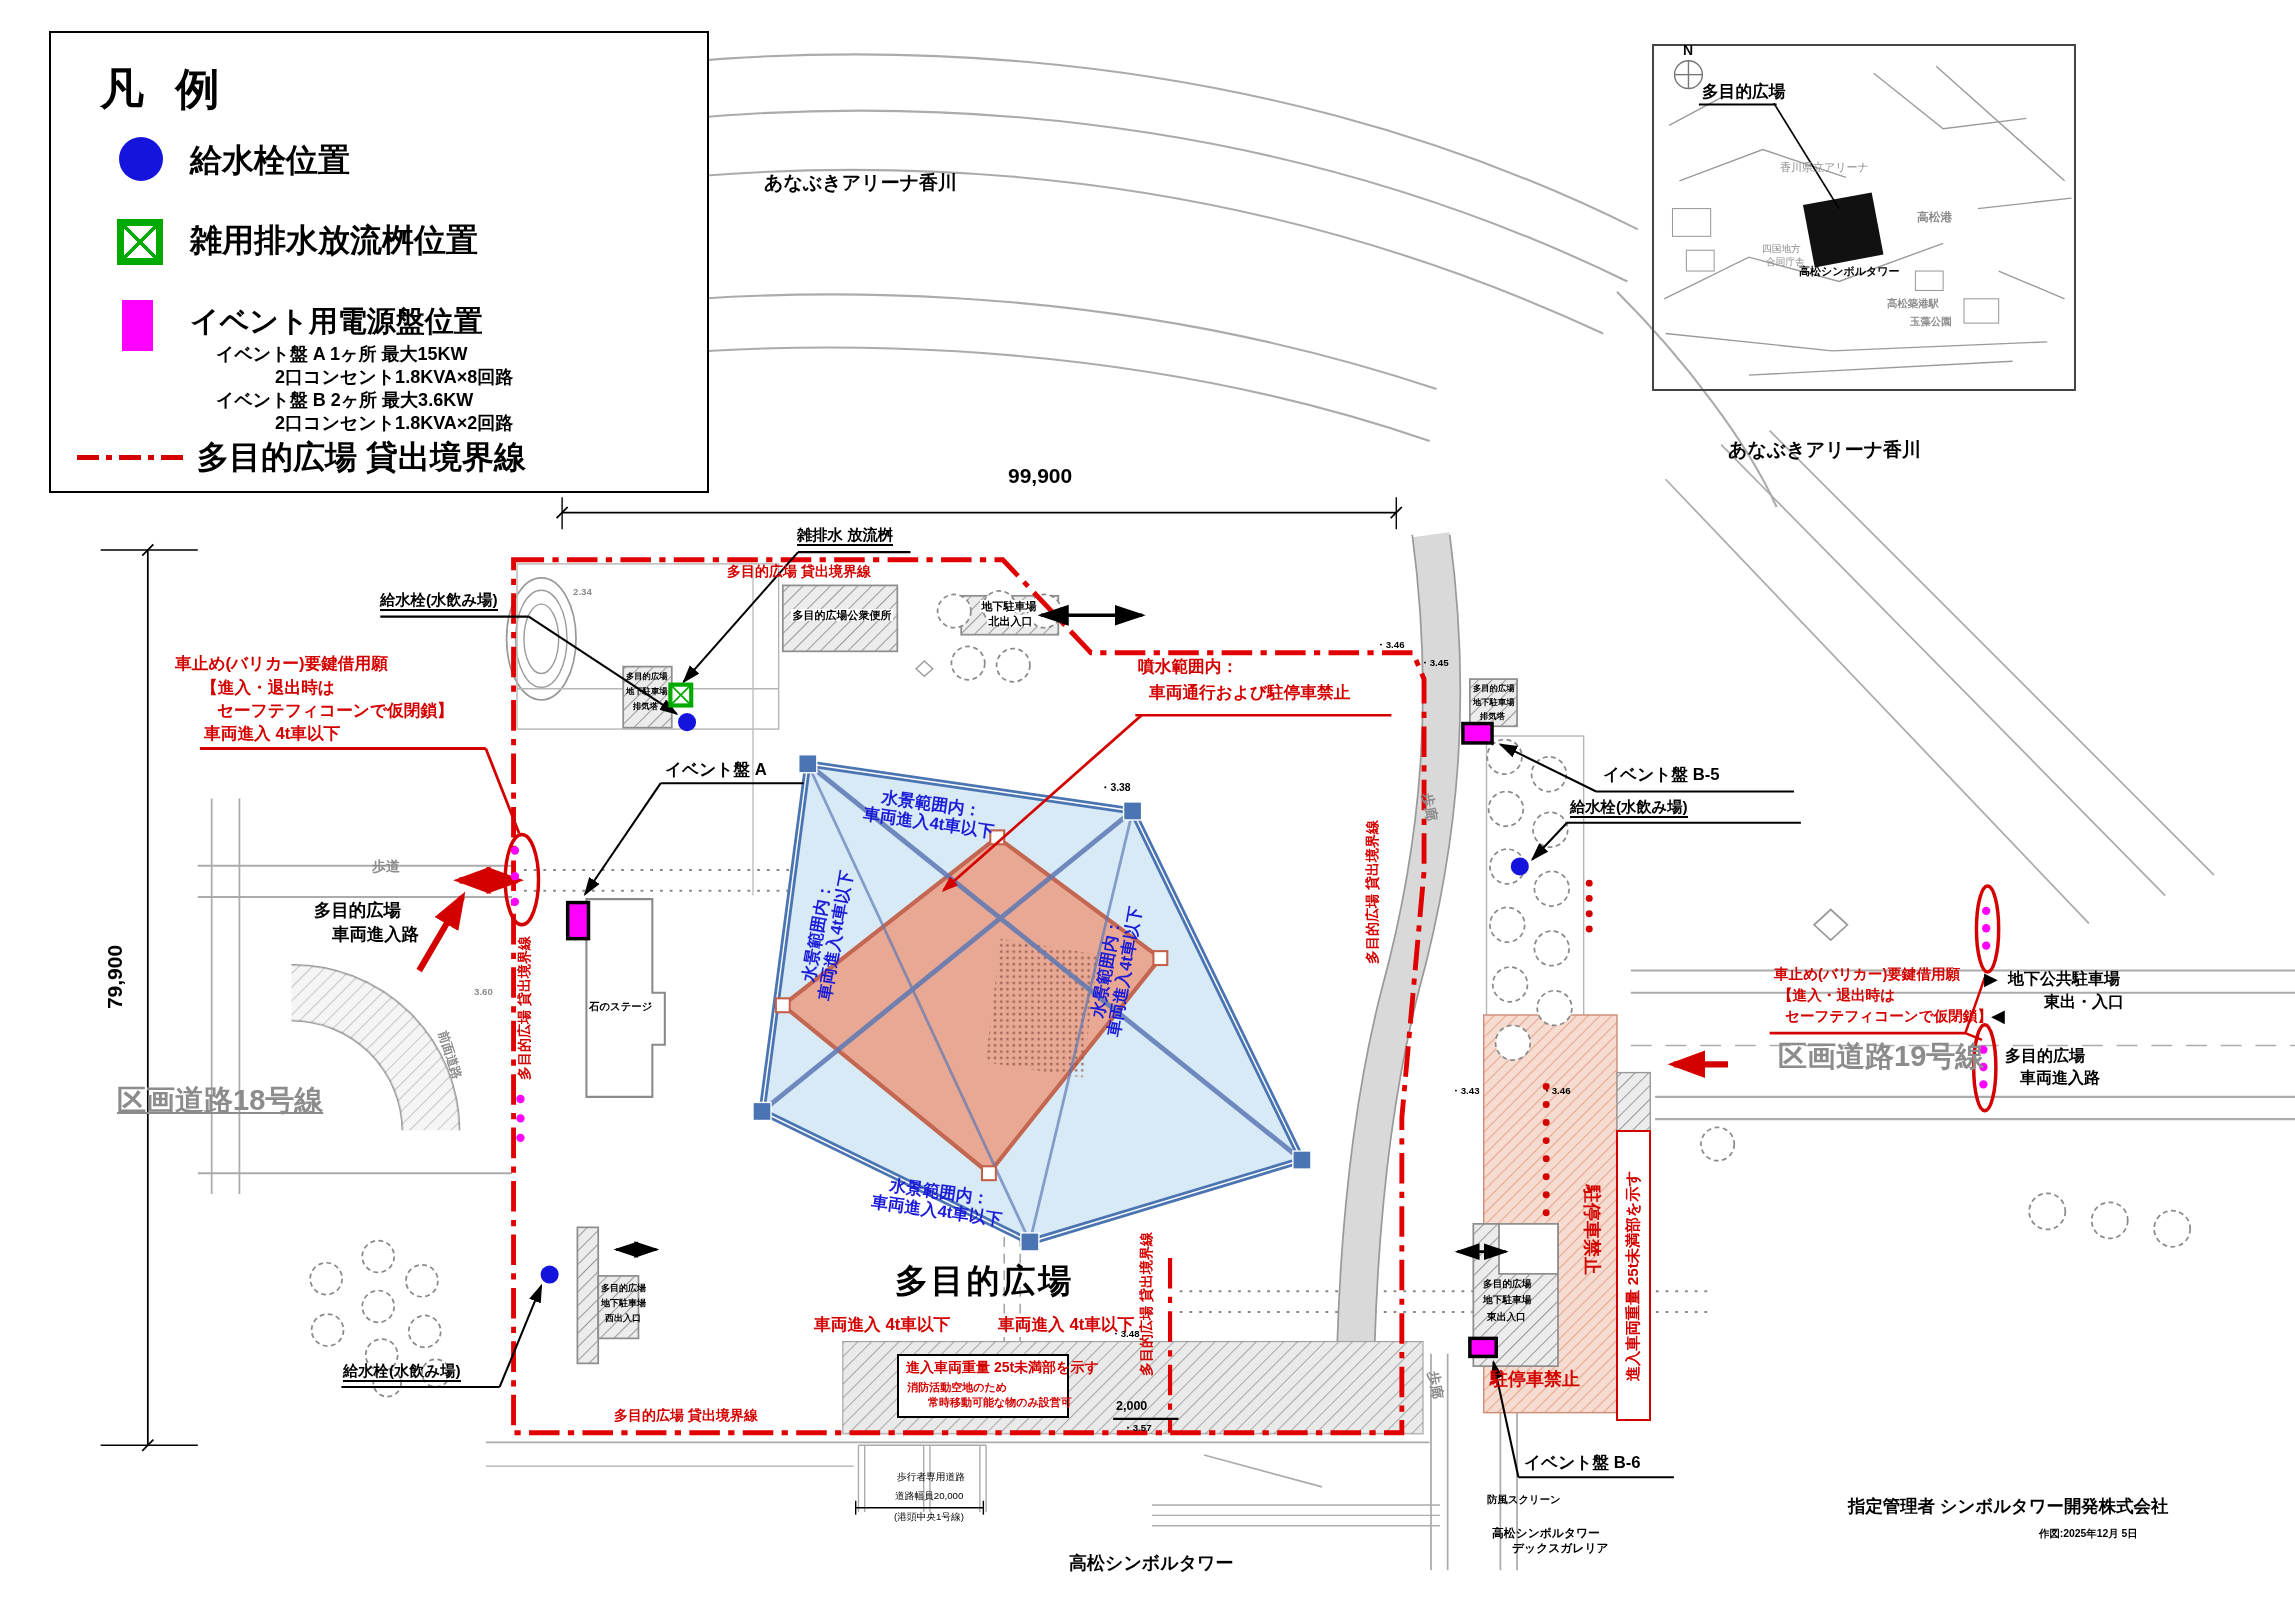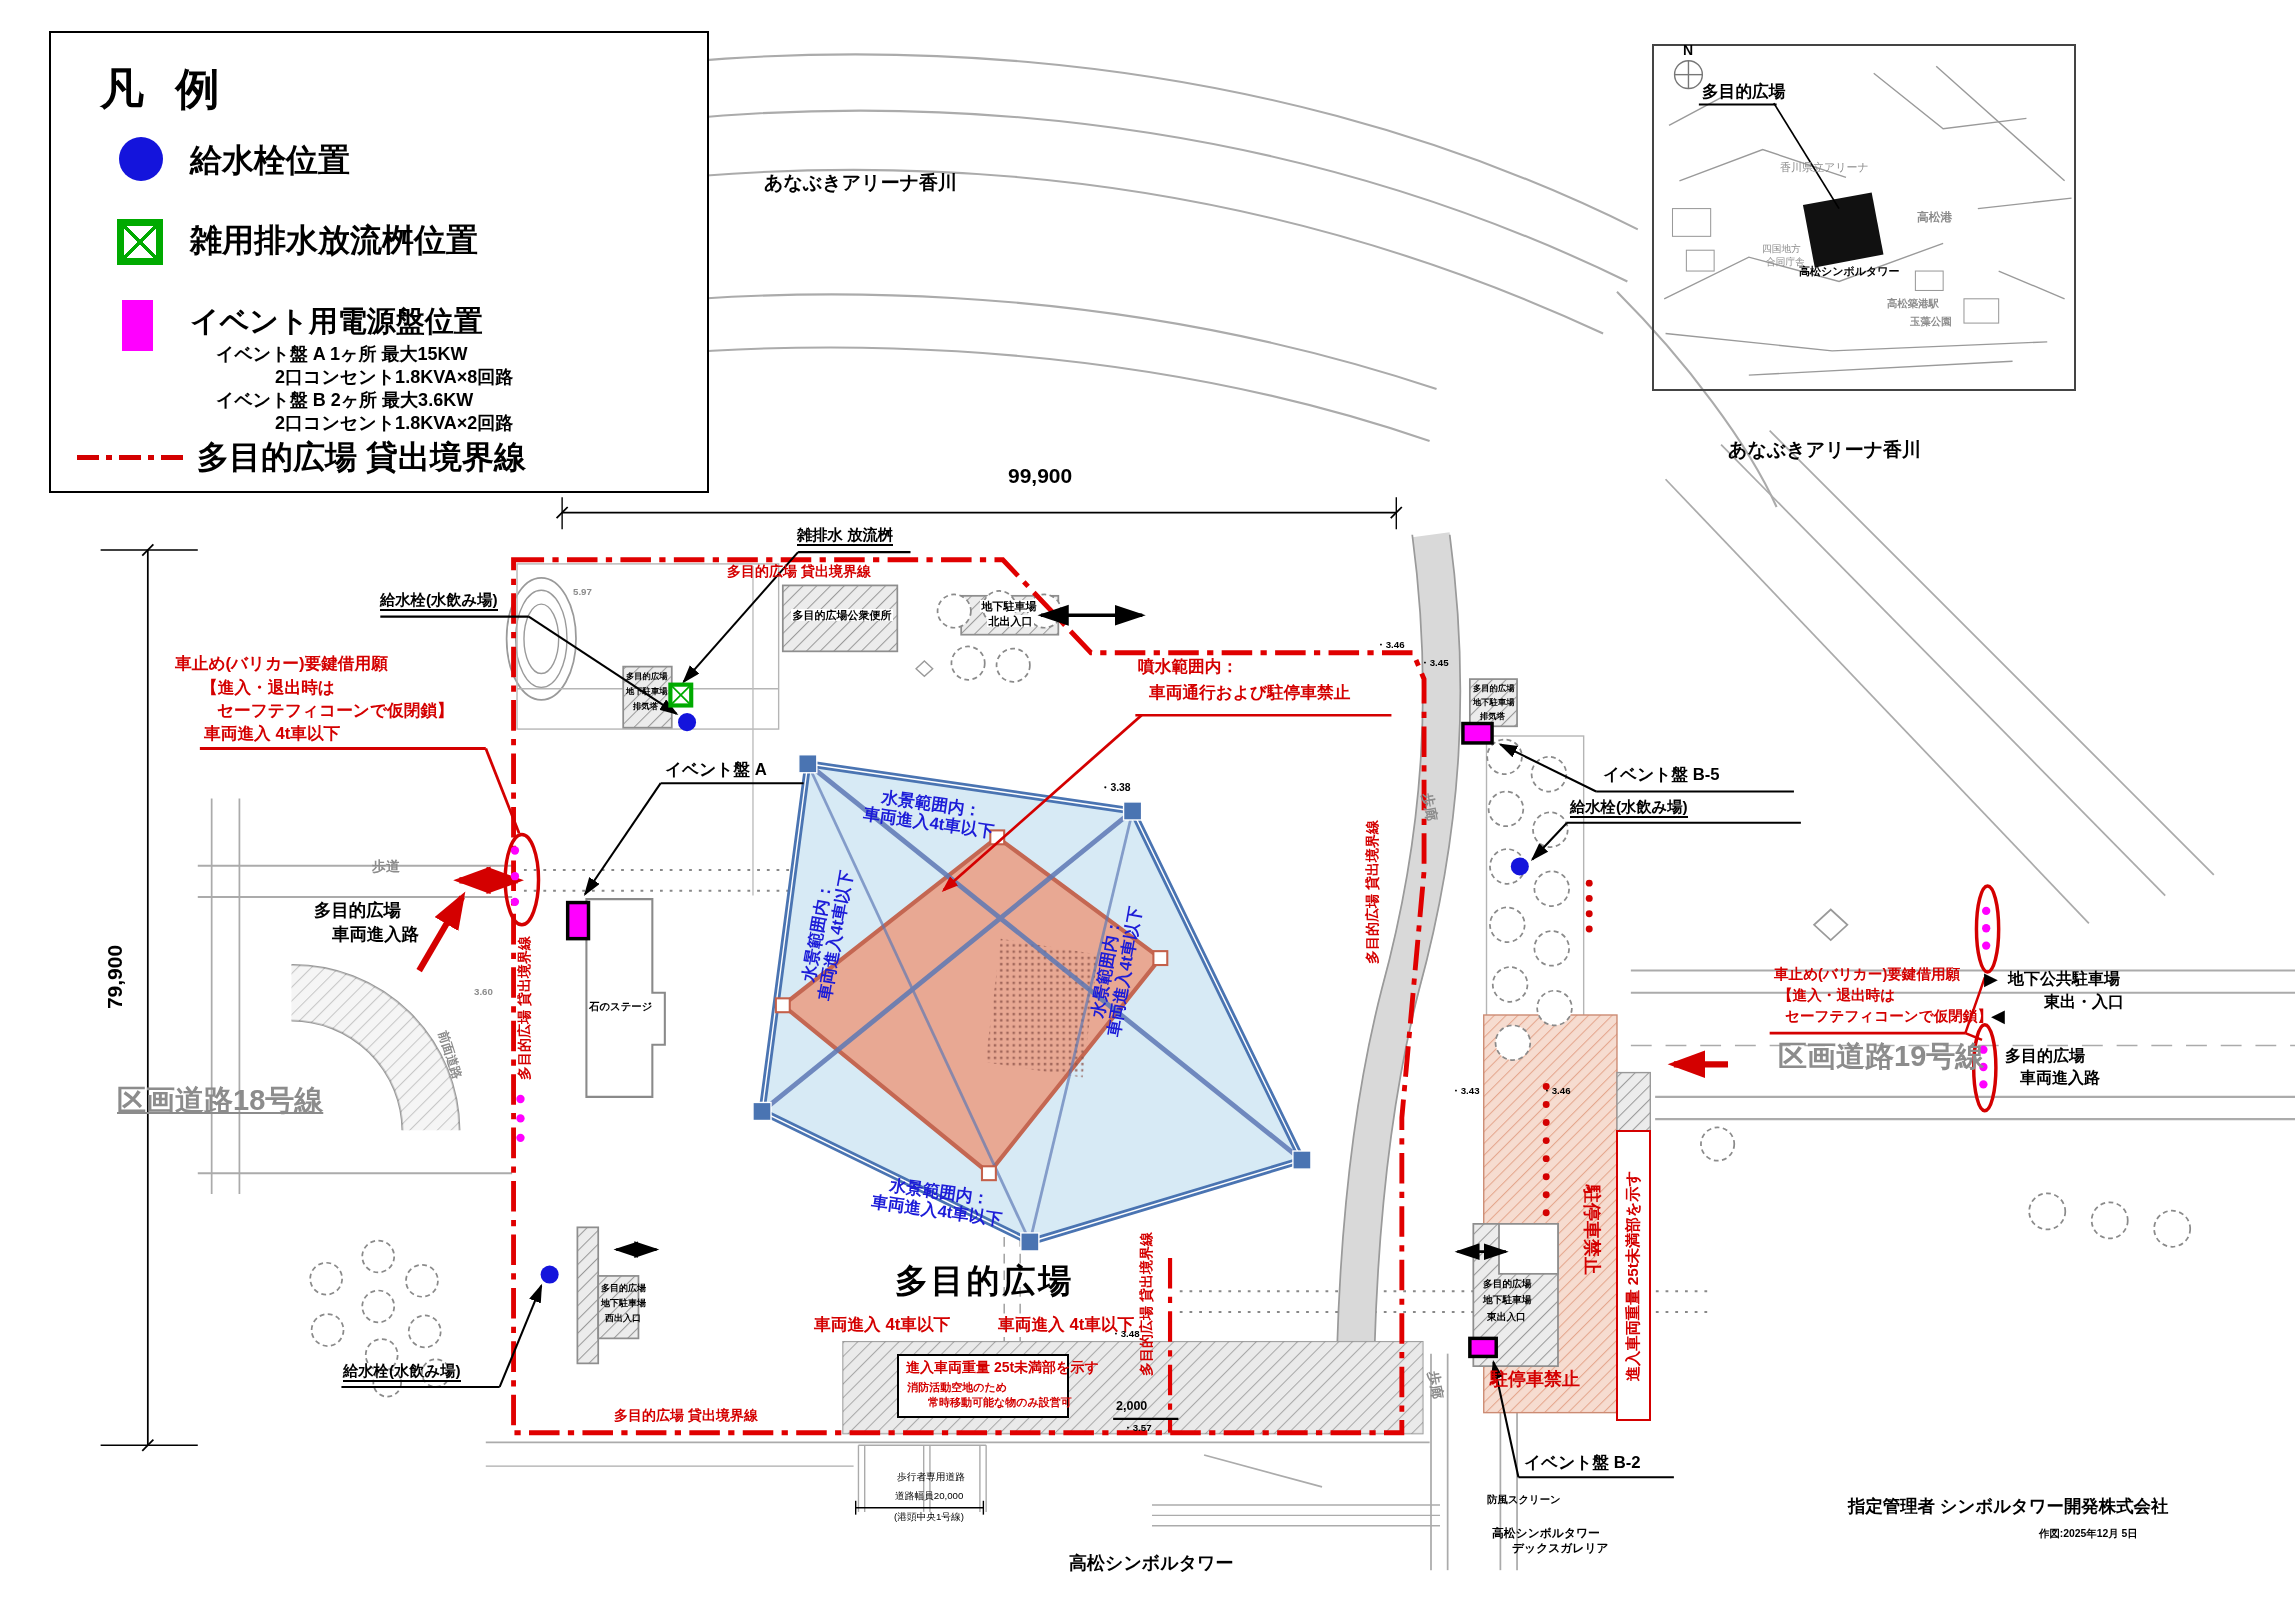--- a/index.html
+++ b/index.html
@@ -370,21 +370,21 @@
 
 <div class="abs t ul" style="left:797px;top:526px;font-size:15.3px;">雑排水 放流桝</div>
 <div class="abs t red" style="left:727px;top:564px;font-size:14px;">多目的広場 貸出境界線</div>
 
 <div class="abs t ul" style="left:380px;top:591px;font-size:15.3px;">給水栓(水飲み場)</div>
 <div class="abs t ul" style="left:1570px;top:798px;font-size:15.3px;">給水栓(水飲み場)</div>
 <div class="abs t ul" style="left:343px;top:1362px;font-size:15.3px;">給水栓(水飲み場)</div>
 
 <div class="abs t" style="left:665px;top:761px;font-size:16.7px;">イベント盤 A</div>
 <div class="abs t" style="left:1603px;top:766px;font-size:16.7px;">イベント盤 B-5</div>
-<div class="abs t" style="left:1524px;top:1454px;font-size:16.7px;">イベント盤 B-2</div>
+<div class="abs t" style="left:1524px;top:1454px;font-size:16.7px;">イベント盤 B-6</div>
 
 <div class="abs t red" style="left:175px;top:655px;font-size:16.7px;">車止め(バリカー)要鍵借用願</div>
 <div class="abs t red" style="left:201px;top:679px;font-size:16.7px;">【進入・退出時は</div>
 <div class="abs t red" style="left:217px;top:702px;font-size:16.7px;">セーフテフィコーンで仮閉鎖】</div>
 <div class="abs t red" style="left:204px;top:725px;font-size:16.7px;">車両進入 4t車以下</div>
 
 <div class="abs t red" style="left:1774px;top:966px;font-size:14.6px;">車止め(バリカー)要鍵借用願</div>
 <div class="abs t red" style="left:1778px;top:987px;font-size:14.6px;">【進入・退出時は</div>
 <div class="abs t red" style="left:1785px;top:1008px;font-size:14.6px;">セーフテフィコーンで仮閉鎖】</div>
 
@@ -467,21 +467,21 @@
 </div>
 
 <div class="abs t" style="left:1100px;top:782px;font-size:10.4px;">・3.38</div>
 <div class="abs t" style="left:1376px;top:640px;font-size:9.7px;">・3.46</div>
 <div class="abs t" style="left:1420px;top:658px;font-size:9.7px;">・3.45</div>
 <div class="abs t" style="left:1451px;top:1086px;font-size:9.7px;">・3.43</div>
 <div class="abs t" style="left:1542px;top:1086px;font-size:9.7px;">・3.46</div>
 <div class="abs t" style="left:1111px;top:1329px;font-size:9.7px;">・3.48</div>
 <div class="abs t" style="left:1123px;top:1423px;font-size:9.7px;">・3.57</div>
 <div class="abs t gry" style="left:474px;top:987px;font-size:9.7px;">3.60</div>
-<div class="abs t gry" style="left:573px;top:587px;font-size:9.7px;">5.97</div>
+<div class="abs t gry" style="left:573px;top:587px;font-size:9.7px;">2.34</div>
 <div class="abs t" style="left:1116px;top:1399px;font-size:12.5px;">2,000</div>
 
 <div class="abs t" style="left:897px;top:1472px;font-size:9.7px;font-weight:normal;">歩行者専用道路</div>
 <div class="abs t" style="left:895px;top:1491px;font-size:9.7px;font-weight:normal;">道路幅員20,000</div>
 <div class="abs t" style="left:894px;top:1512px;font-size:9.7px;font-weight:normal;">(港頭中央1号線)</div>
 <div class="abs t" style="left:1069px;top:1553px;font-size:18px;">高松シンボルタワー</div>
 <div class="abs t" style="left:1487px;top:1494px;font-size:10.4px;">防風スクリーン</div>
 <div class="abs t" style="left:1492px;top:1527px;font-size:11.8px;">高松シンボルタワー</div>
 <div class="abs t" style="left:1512px;top:1542px;font-size:11.8px;">デックスガレリア</div>
 <div class="abs t" style="left:1848px;top:1497px;font-size:17.4px;">指定管理者 シンボルタワー開発株式会社</div>

